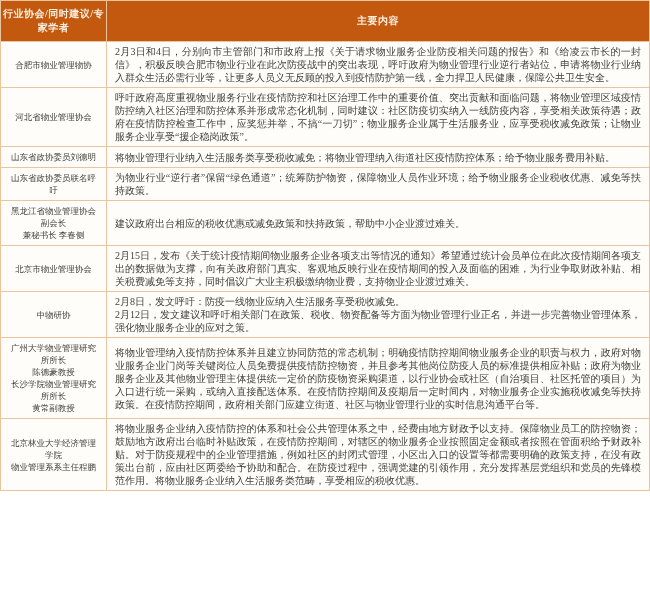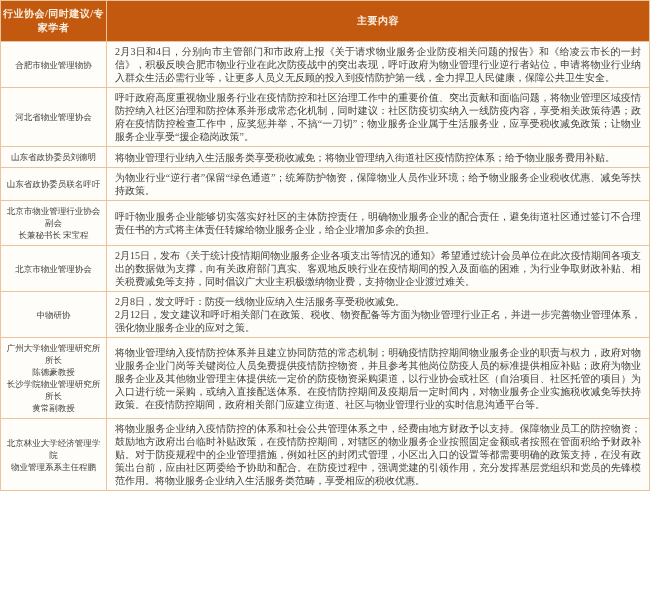--- a/index.html
+++ b/index.html
@@ -37,21 +37,21 @@
     border-right:1px solid #d4803f;
   }
   th.h-content{border-right:1px solid var(--header-bg);}
   col.c-org{width:106px;}
   td.org-cell{
     width:106px;
     text-align:center;
     vertical-align:middle;
     font-size:8.5px;
     line-height:12px;
-    padding:4px 2px;
+    padding:4px 8px;
     white-space:pre-line;
   }
   td.content-cell{
     vertical-align:middle;
     font-size:10px;
     line-height:13px;
     text-align:justify;
     padding:3px 8px;
     white-space:pre-line;
   }
@@ -81,23 +81,23 @@
     </tr>
     <tr>
       <td class="org-cell">山东省政协委员刘德明</td>
       <td class="content-cell">将物业管理行业纳入生活服务类享受税收减免；将物业管理纳入街道社区疫情防控体系；给予物业服务费用补贴。</td>
     </tr>
     <tr>
       <td class="org-cell">山东省政协委员联名呼吁</td>
       <td class="content-cell">为物业行业“逆行者”保留“绿色通道”；统筹防护物资，保障物业人员作业环境；给予物业服务企业税收优惠、减免等扶持政策。</td>
     </tr>
     <tr>
-      <td class="org-cell">北京市物业管理行业协会副会
-长兼秘书长 宋宝程</td>
-      <td class="content-cell">呼吁物业服务企业能够切实落实好社区的主体防控责任，明确物业服务企业的配合责任，避免街道社区通过签订不合理责任书的方式将主体责任转嫁给物业服务企业，给企业增加多余的负担。</td>
+      <td class="org-cell">黑龙江省物业管理协会副会长
+兼秘书长 李春侧</td>
+      <td class="content-cell">建议政府出台相应的税收优惠或减免政策和扶持政策，帮助中小企业渡过难关。</td>
     </tr>
     <tr>
       <td class="org-cell">北京市物业管理协会</td>
       <td class="content-cell">2月15日，发布《关于统计疫情期间物业服务企业各项支出等情况的通知》希望通过统计会员单位在此次疫情期间各项支出的数据做为支撑，向有关政府部门真实、客观地反映行业在疫情期间的投入及面临的困难，为行业争取财政补贴、相关税费减免等支持，同时倡议广大业主积极缴纳物业费，支持物业企业渡过难关。</td>
     </tr>
     <tr>
       <td class="org-cell">中物研协</td>
       <td class="content-cell">2月8日，发文呼吁：防疫一线物业应纳入生活服务享受税收减免。
 2月12日，发文建议和呼吁相关部门在政策、税收、物资配备等方面为物业管理行业正名，并进一步完善物业管理体系，强化物业服务企业的应对之策。</td>
     </tr>

